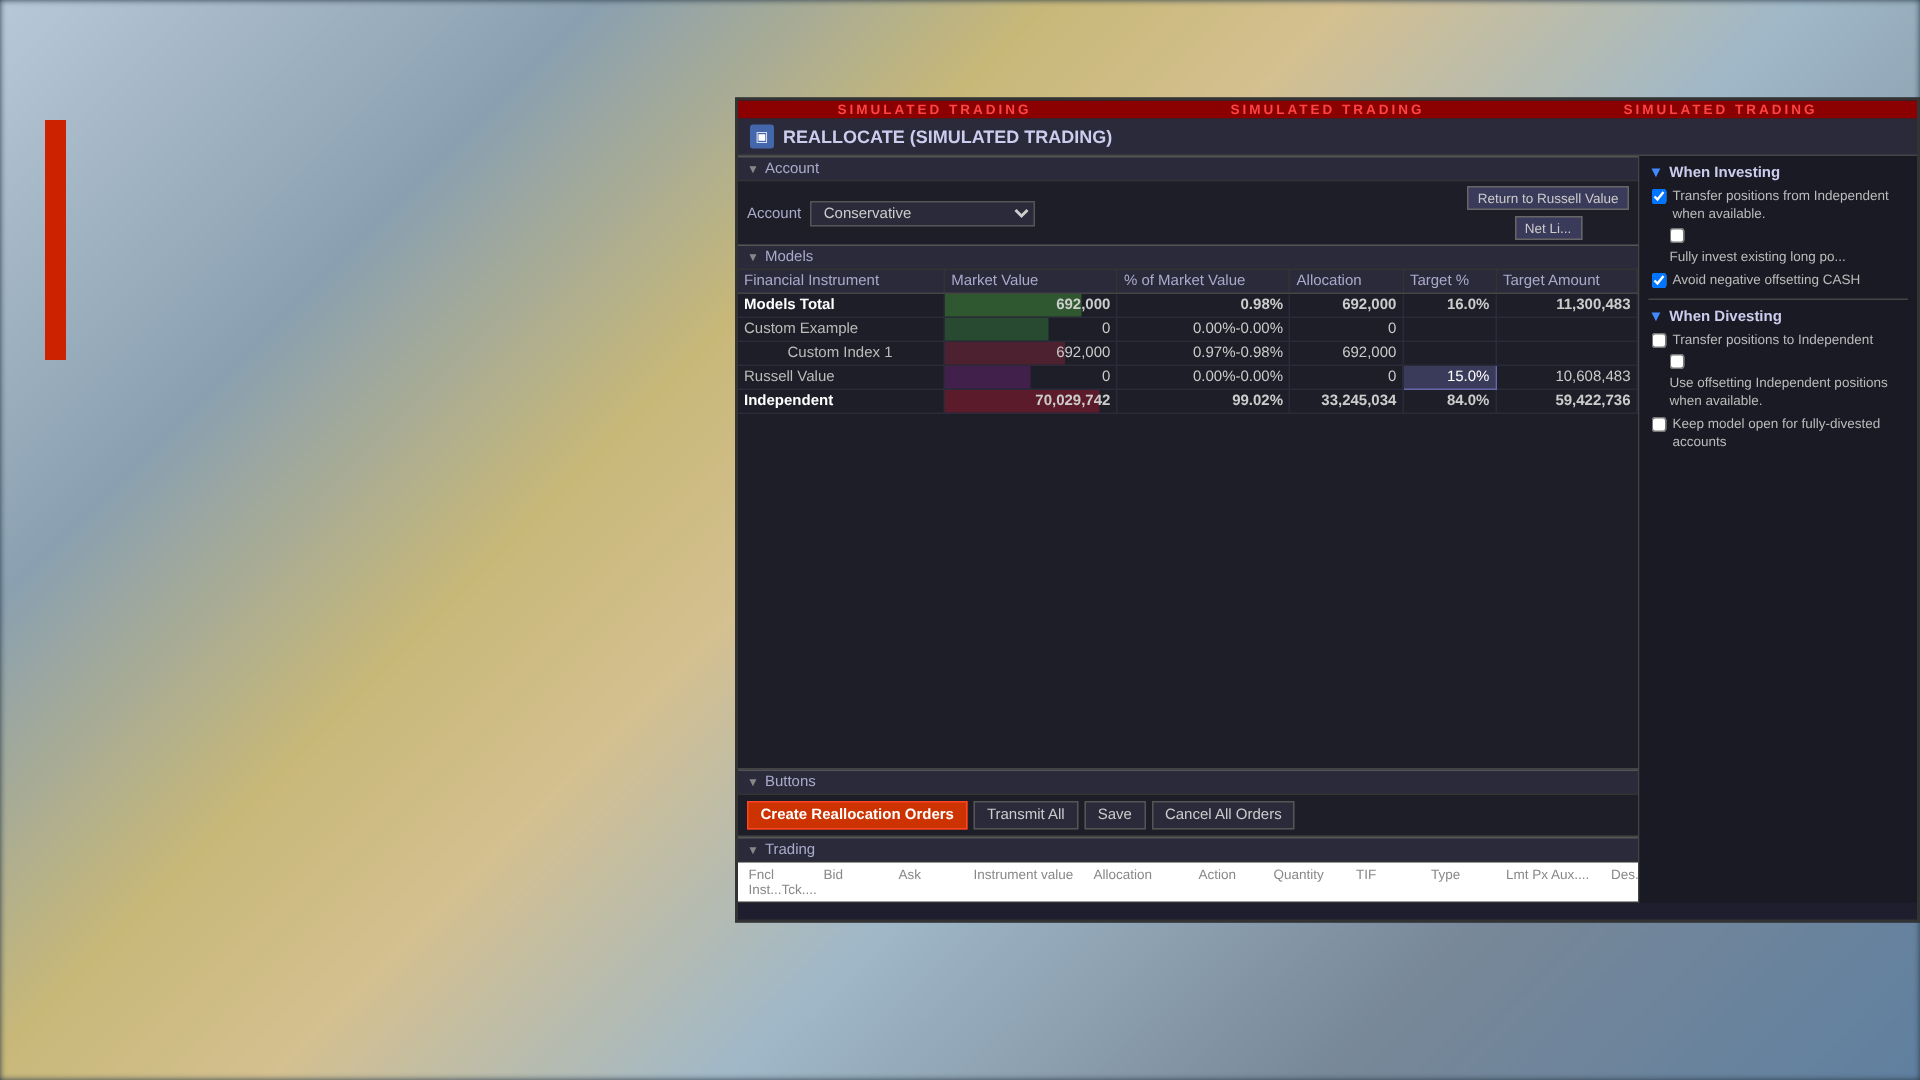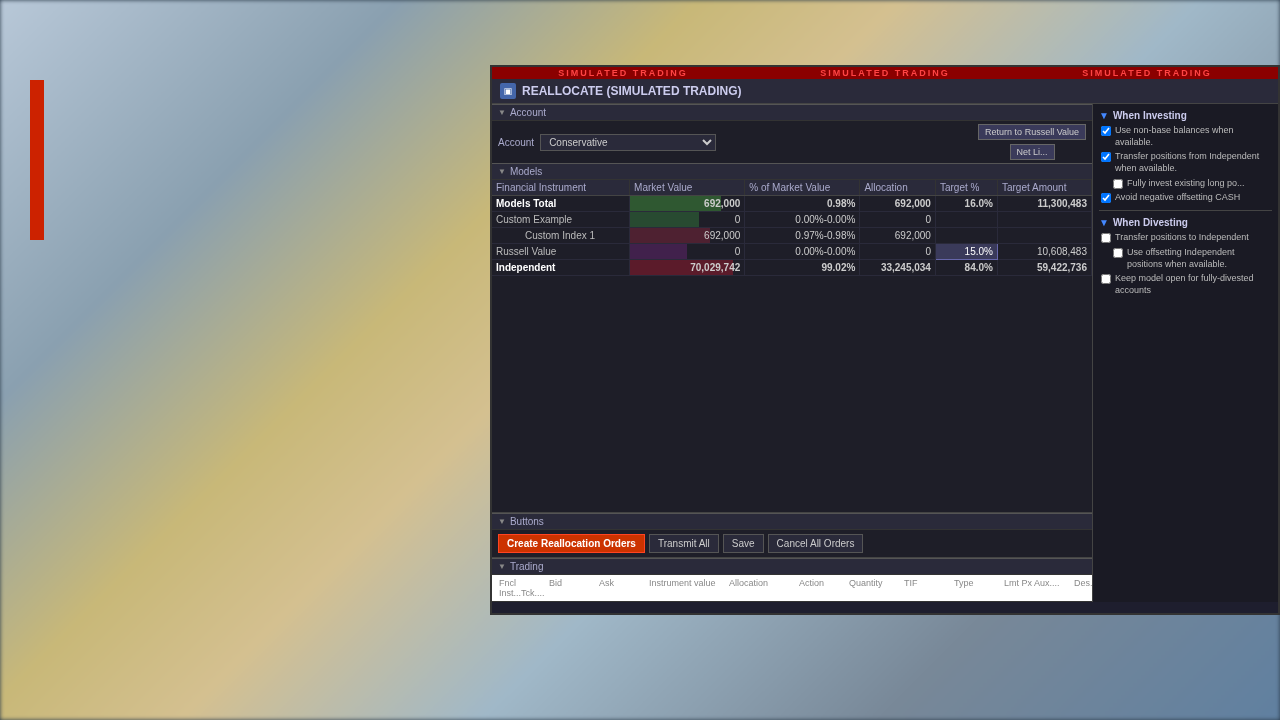--- a/index.html
+++ b/index.html
@@ -143,21 +143,21 @@
       color: #aaaacc;
       font-size: 10px;
     }
 
     .account-select {
       background: #2a2a3a;
       border: 1px solid #555;
       color: #cccccc;
       font-size: 10px;
       padding: 1px 4px;
-      width: 176px;
+      width: 150px;
     }
 
     .header-buttons {
       display: flex;
       gap: 4px;
       align-items: center;
       flex-direction: column;
     }
 
     .btn-header {
@@ -317,20 +317,21 @@
     }
 
     .checkbox-label {
       color: #bbbbbb;
       font-size: 9px;
       line-height: 1.3;
     }
 
     .sub-checkbox {
       padding-left: 14px;
+      flex-direction: column;
     }
 
     .divider-section {
       margin: 6px 0;
       border-top: 1px solid #444;
     }
 
     
     .collapse-tri {
       color: #888;
@@ -504,24 +505,20 @@
     </div>
 
     <div class="right-panel">
 
       <div>
         <div class="right-section-title">
           <span style="color:#4488ff;font-size:10px;">▼</span>
           <span>When Investing</span>
         </div>
 
-        <div class="checkbox-row">
-          <input type="checkbox" checked="" style="">
-          <span class="checkbox-label">Use non-base balances when available.</span>
-        </div>
 
         <div class="checkbox-row">
           <input type="checkbox" checked="" style="">
           <span class="checkbox-label">Transfer positions from Independent when available.</span>
         </div>
 
         <div class="checkbox-row sub-checkbox">
           <input type="checkbox" style="">
           <span class="checkbox-label">Fully invest existing long po...</span>
         </div>

